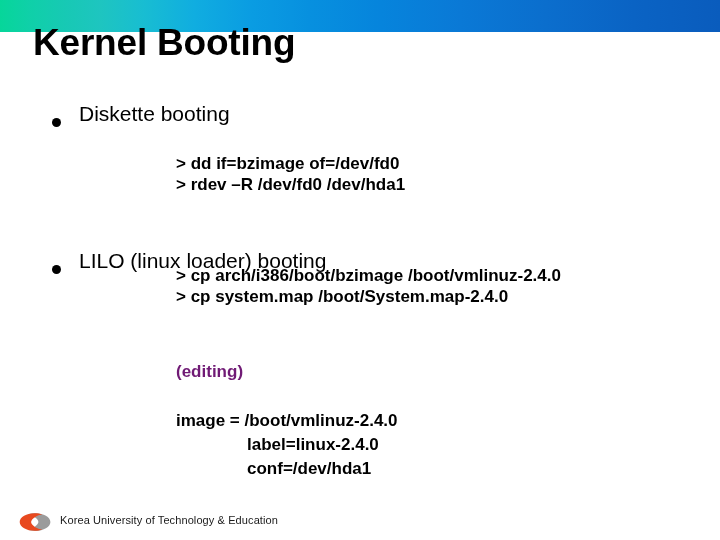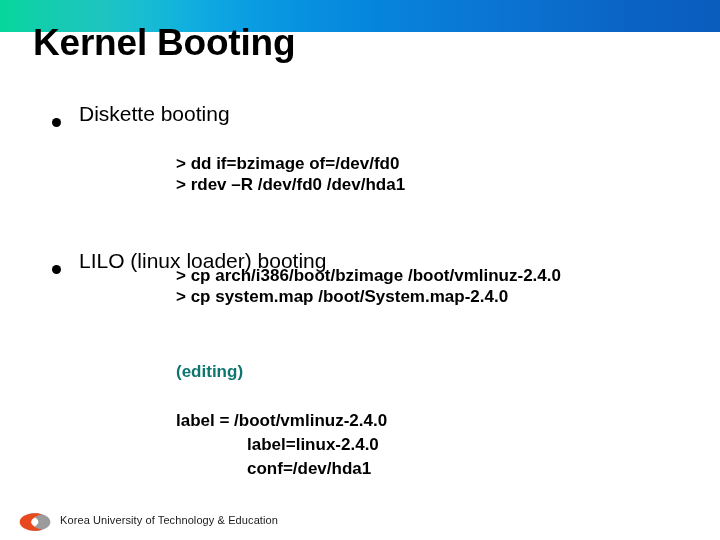--- a/index.html
+++ b/index.html
@@ -98,21 +98,21 @@
     line-height: 21px;
     white-space: nowrap;
   }
   
   .editing {
     position: absolute;
     left: 176px;
     top: 361px;
     font-size: 17px;
     font-weight: bold;
-    color: #0f766e;
+    color: #701a75;
     line-height: 21px;
     white-space: nowrap;
   }
   
   .conf-block {
     position: absolute;
     left: 176px;
     top: 409px;
     white-space: nowrap;
   }
@@ -177,21 +177,21 @@
   </div>
 
   <div class="cmd-block cb2">
     <div class="cmd-line">&gt; cp arch/i386/boot/bzimage /boot/vmlinuz-2.4.0</div>
     <div class="cmd-line">&gt; cp system.map /boot/System.map-2.4.0</div>
   </div>
 
   <div class="editing">(editing)</div>
 
   <div class="conf-block">
-    <div class="conf-line">label = /boot/vmlinuz-2.4.0</div>
+    <div class="conf-line">image = /boot/vmlinuz-2.4.0</div>
     <div class="conf-line indent">label=linux-2.4.0</div>
     <div class="conf-line indent">conf=/dev/hda1</div>
   </div>
 
   <div class="footer">
     <svg class="footer-logo" viewBox="0 0 34 20">
 
       <path d="M17.2 1.2 C25.6 1.2 32.4 4.9 32.4 10.1 C32.4 15.2 25.6 18.9 17.2 18.9
                C14.2 18.9 11.4 18.4 9.1 17.5 C12.0 17.1 14.6 16.2 16.5 14.9
                C19.1 13.2 20.4 11.3 20.4 10.0 C20.4 8.6 19.1 6.8 16.5 5.1

